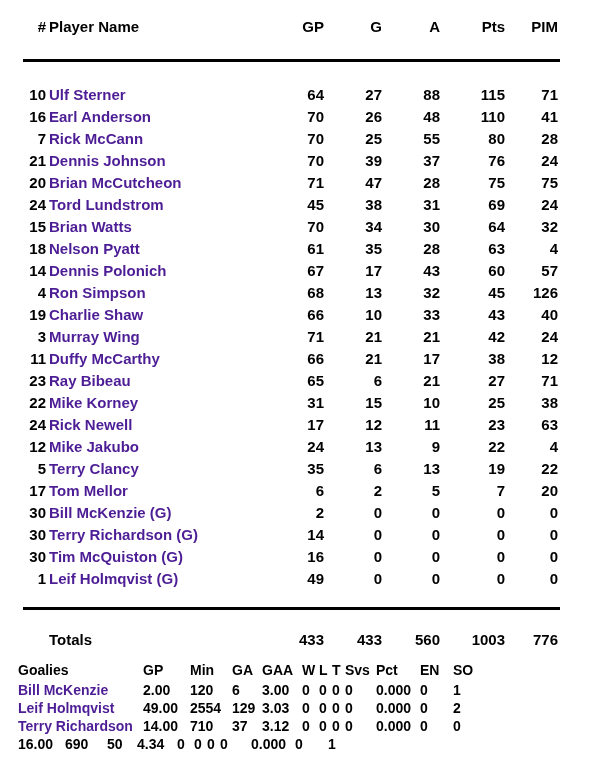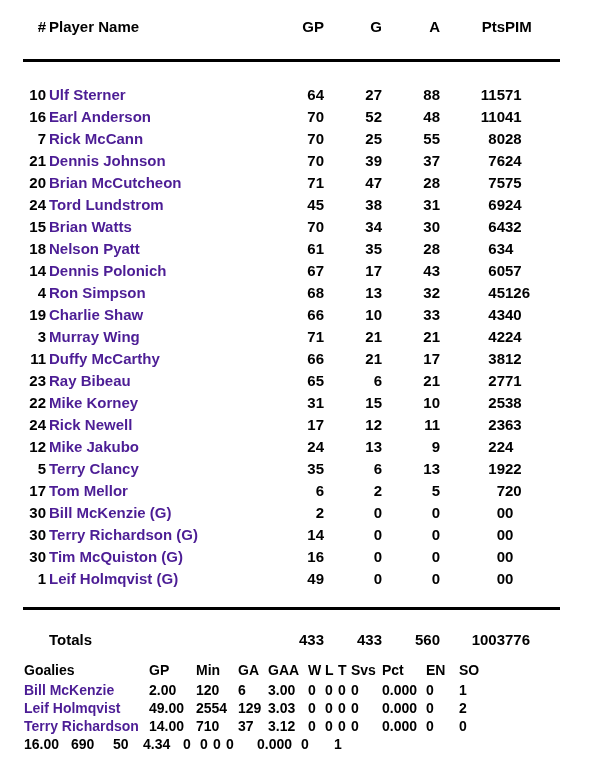--- a/index.html
+++ b/index.html
@@ -15,31 +15,31 @@
   .row{display:flex;align-items:baseline;}
   
   .main-row{font-size:15px;line-height:22px;height:22px;}
   .main-row .c{display:block;white-space:nowrap;}
   .c.num{width:46px;text-align:right;}
   .c.name{width:219px;padding-left:3px;text-align:left;}
   .c.gp{width:56px;text-align:right;}
   .c.g{width:58px;text-align:right;}
   .c.a{width:58px;text-align:right;}
   .c.pts{width:65px;text-align:right;}
-  .c.pim{width:53px;text-align:left;}
+  .c.pim{width:53px;text-align:right;}
   .red{color:#4c1d95;}
   .header-row{position:absolute;top:19px;left:0;font-size:15px;line-height:16px;height:16px;}
   .rule{position:absolute;left:23px;width:537px;height:3px;background:#000000;}
   .rule1{top:59px;}
   .rule2{top:607px;}
   .player-rows{position:absolute;top:84px;left:0;}
   .totals-row{position:absolute;top:629px;left:0;}
   .totals-label{padding-left:20px;}
   
-  .goalie-row{font-size:14px;line-height:18px;height:18px;padding-left:24px;}
+  .goalie-row{font-size:14px;line-height:18px;height:18px;padding-left:18px;}
   .goalie-row .c{display:block;white-space:nowrap;text-align:left;}
   .gc-name{width:125px;}
   .gc-gp{width:47px;}
   .gc-min{width:42px;}
   .gc-ga{width:30px;}
   .gc-gaa{width:40px;}
   .gc-w{width:17px;}
   .gc-l{width:13px;}
   .gc-t{width:13px;}
   .gc-svs{width:31px;}
@@ -73,21 +73,21 @@
       <span class="c gp">64</span>
       <span class="c g">27</span>
       <span class="c a">88</span>
       <span class="c pts">115</span>
       <span class="c pim">71</span>
     </div>
       <div class="row main-row player-row">
       <span class="c num">16</span>
       <span class="c name red">Earl Anderson</span>
       <span class="c gp">70</span>
-      <span class="c g">52</span>
+      <span class="c g">26</span>
       <span class="c a">48</span>
       <span class="c pts">110</span>
       <span class="c pim">41</span>
     </div>
       <div class="row main-row player-row">
       <span class="c num">7</span>
       <span class="c name red">Rick McCann</span>
       <span class="c gp">70</span>
       <span class="c g">25</span>
       <span class="c a">55</span>

